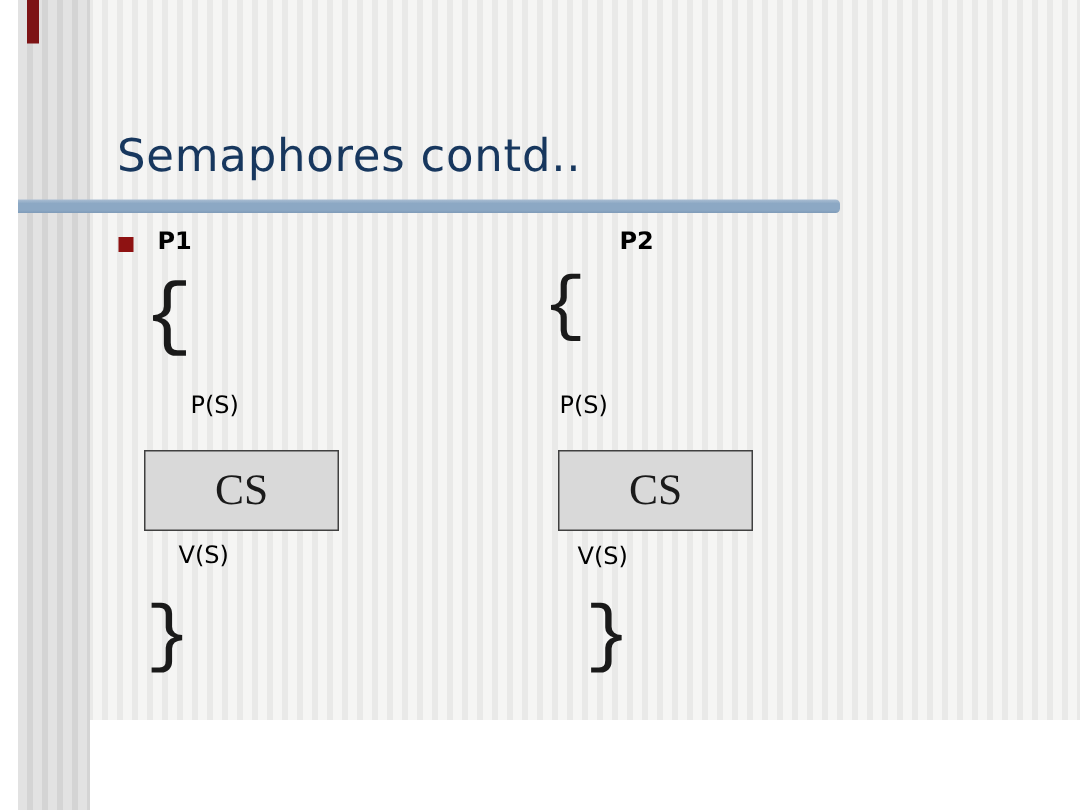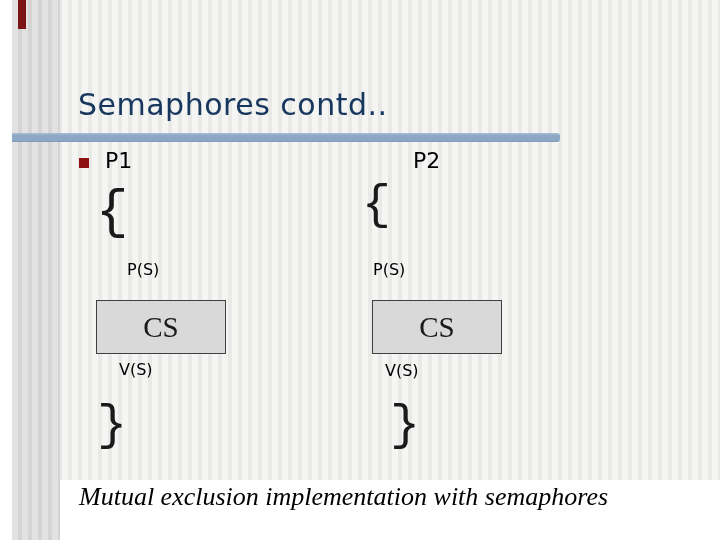--- a/index.html
+++ b/index.html
@@ -9,21 +9,21 @@
          background:repeating-linear-gradient(90deg,#f5f5f4 0px,#f5f5f4 6px,#e9e9e8 6px,#e9e9e8 10px);}
   .band-left{position:absolute;left:0;top:0;width:48px;height:540px;
          background:repeating-linear-gradient(90deg,#e2e2e2 0px,#e2e2e2 6px,#d4d4d4 6px,#d4d4d4 10px);}
   .accent-bar{position:absolute;left:6px;top:0;width:8px;height:29px;background:#7d1315;}
   .title{position:absolute;left:66px;top:88px;font-size:30px;line-height:34px;
          letter-spacing:0.5px;color:#17375e;white-space:nowrap;}
   .divider{position:absolute;left:0;top:133px;width:548px;height:9px;
          background:linear-gradient(180deg,#aabdd2 0%,#8ca8c4 30%,#8ca8c4 78%,#7f9bb8 100%);
          border-radius:0 3px 3px 0;}
   .bullet{position:absolute;left:67px;top:158px;width:10px;height:10px;background:#8e1212;}
-  .proc-header{position:absolute;top:148px;font-size:22px;line-height:26px;font-weight:normal;color:#000;}
+  .proc-header{position:absolute;top:148px;font-size:16px;line-height:26px;font-weight:bold;color:#000;}
   .hdr-p1{left:93px;} .hdr-p2{left:361px;margin-left:40px;}
   .brace{position:absolute;font-family:"Liberation Mono","DejaVu Sans Mono",monospace;
          color:#1a1a1a;line-height:1;font-weight:400;}
   .br-open-l{left:84px;top:186px;font-size:54px;}
   .br-open-r{left:350px;top:181px;font-size:48px;}
   .br-close-l{left:85px;top:401px;font-size:50px;}
   .br-close-r{left:378px;top:401px;font-size:50px;}
   .op{position:absolute;font-size:16px;line-height:26px;color:#000;white-space:nowrap;}
   .ps-l{left:115px;top:257px;} .ps-r{left:361px;top:257px;}
   .vs-l{left:107px;top:357px;} .vs-r{left:373px;top:358px;}
@@ -58,14 +58,13 @@
 
   <div class="proc-header hdr-p2">P2</div>
   <div class="brace br-open-r">{</div>
   <div class="op ps-r">P(S)</div>
   <div class="cs-box cs-r" style="background: rgb(217, 217, 217); border-color: rgb(64, 64, 64);">
     <span>CS</span>
   </div>
   <div class="op vs-r">V(S)</div>
   <div class="brace br-close-r">}</div>
 
-  <div class="caption">Mutual exclusion implementation with semaphores</div>
 </div>
 
 </body></html>

